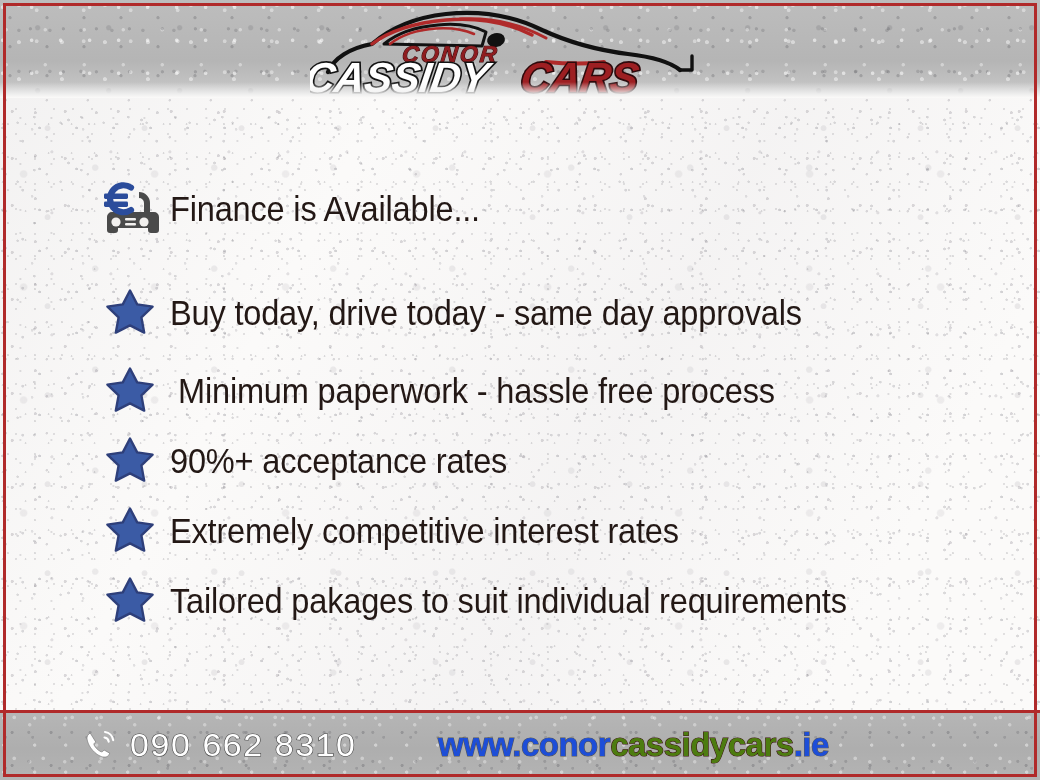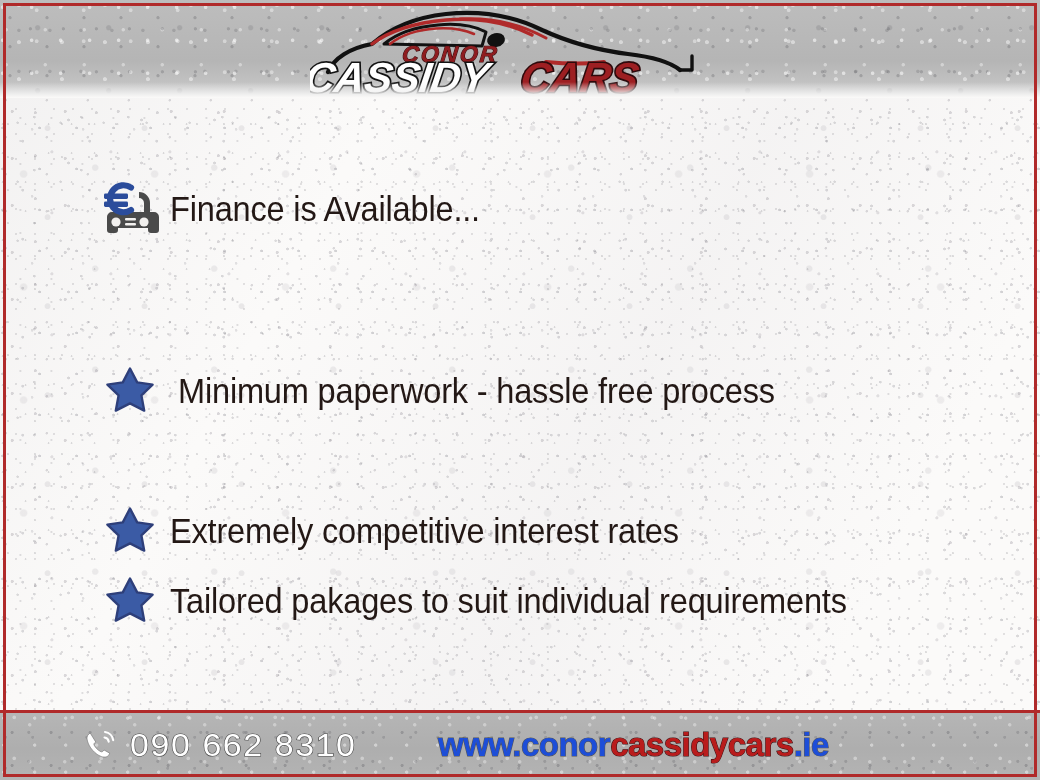--- a/index.html
+++ b/index.html
@@ -216,21 +216,21 @@
     font-weight: 700;
     letter-spacing: -0.5px;
     white-space: nowrap;
   }
   .web-white {
     color: #1d4ed8;
     -webkit-text-stroke: 1.1px #565656;
     paint-order: stroke fill;
   }
   .web-red {
-    color: #b91c1c;
+    color: #4d7c0f;
     -webkit-text-stroke: 1.1px #3a1012;
     paint-order: stroke fill;
     text-align: right;
   }
 </style>
 </head>
 <body>
 
 <div class="poster">
 
@@ -285,31 +285,49 @@
           <g>
             <path d="M33 9.5 a13.5 13.5 0 1 0 0 22.5" fill="none" stroke="#2b4c9b" stroke-width="6.2" stroke-linecap="round"></path>
             <rect x="6" y="15.5" width="24" height="5.4" rx="1.4" fill="#2b4c9b"></rect>
             <rect x="6" y="23.5" width="24" height="5.4" rx="1.4" fill="#2b4c9b"></rect>
           </g>
         </svg>
       </div>
       <div class="bullet-text">Finance is Available...</div>
     </div>
 
+    <div class="bullet-row" style="top: 188px;">
+      <div class="bullet-icon">
+        <svg class="star-svg" viewBox="0 0 54 54" xmlns="http://www.w3.org/2000/svg">
+          <path d="M27 4.5 L34.2 18.4 L49.6 20.6 L38.4 31.4 L41.2 46.6 L27 39.4 L12.8 46.6
+                   L15.6 31.4 L4.4 20.6 L19.8 18.4 Z" fill="#3b5ba5" stroke="#2e3f7a" stroke-width="2.4" stroke-linejoin="round"></path>
+        </svg>
+      </div>
+      <div class="bullet-text">Buy today, drive today - same day approvals</div>
+    </div>
 
     <div class="bullet-row" style="top: 266px; gap: 8px;">
       <div class="bullet-icon">
         <svg class="star-svg" viewBox="0 0 54 54" xmlns="http://www.w3.org/2000/svg">
           <path d="M27 4.5 L34.2 18.4 L49.6 20.6 L38.4 31.4 L41.2 46.6 L27 39.4 L12.8 46.6
                    L15.6 31.4 L4.4 20.6 L19.8 18.4 Z" fill="#3b5ba5" stroke="#2e3f7a" stroke-width="2.4" stroke-linejoin="round"></path>
         </svg>
       </div>
       <div class="bullet-text">Minimum paperwork - hassle free process</div>
     </div>
 
+    <div class="bullet-row" style="top: 336px;">
+      <div class="bullet-icon">
+        <svg class="star-svg" viewBox="0 0 54 54" xmlns="http://www.w3.org/2000/svg">
+          <path d="M27 4.5 L34.2 18.4 L49.6 20.6 L38.4 31.4 L41.2 46.6 L27 39.4 L12.8 46.6
+                   L15.6 31.4 L4.4 20.6 L19.8 18.4 Z" fill="#3b5ba5" stroke="#2e3f7a" stroke-width="2.4" stroke-linejoin="round"></path>
+        </svg>
+      </div>
+      <div class="bullet-text">90%+ acceptance rates</div>
+    </div>
 
     <div class="bullet-row" style="top: 406px; justify-content: center;">
       <div class="bullet-icon">
         <svg class="star-svg" viewBox="0 0 54 54" xmlns="http://www.w3.org/2000/svg">
           <path d="M27 4.5 L34.2 18.4 L49.6 20.6 L38.4 31.4 L41.2 46.6 L27 39.4 L12.8 46.6
                    L15.6 31.4 L4.4 20.6 L19.8 18.4 Z" fill="#3b5ba5" stroke="#2e3f7a" stroke-width="2.4" stroke-linejoin="round"></path>
         </svg>
       </div>
       <div class="bullet-text">Extremely competitive interest rates</div>
     </div>

